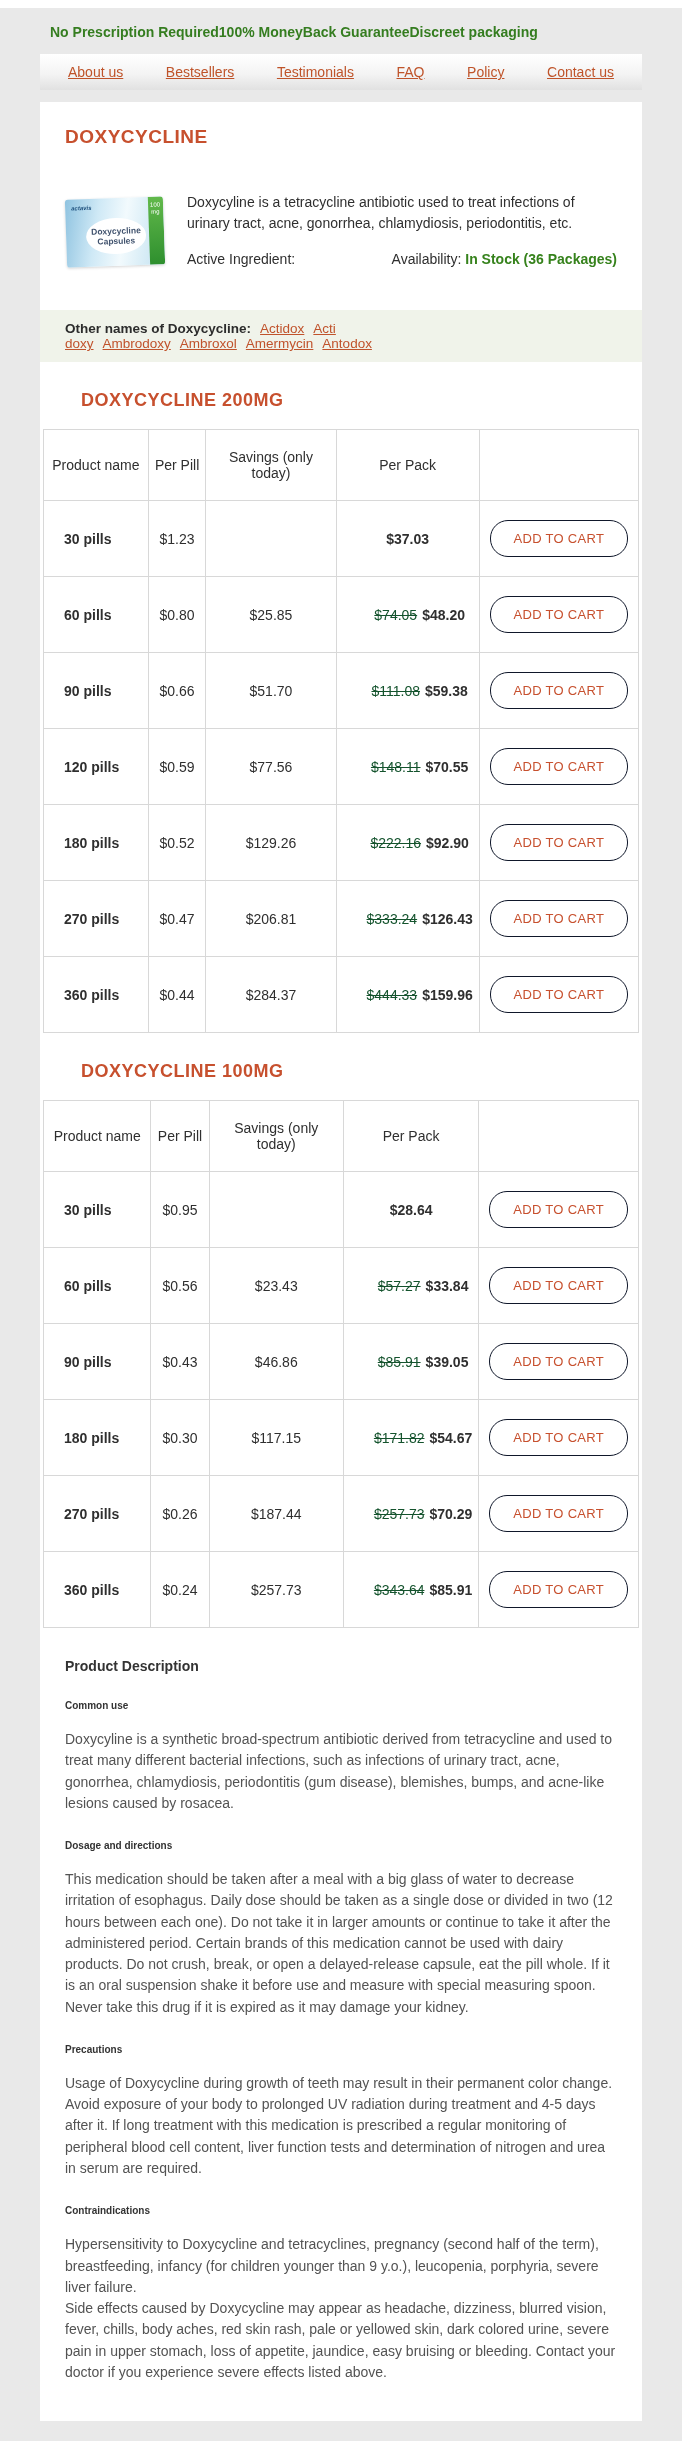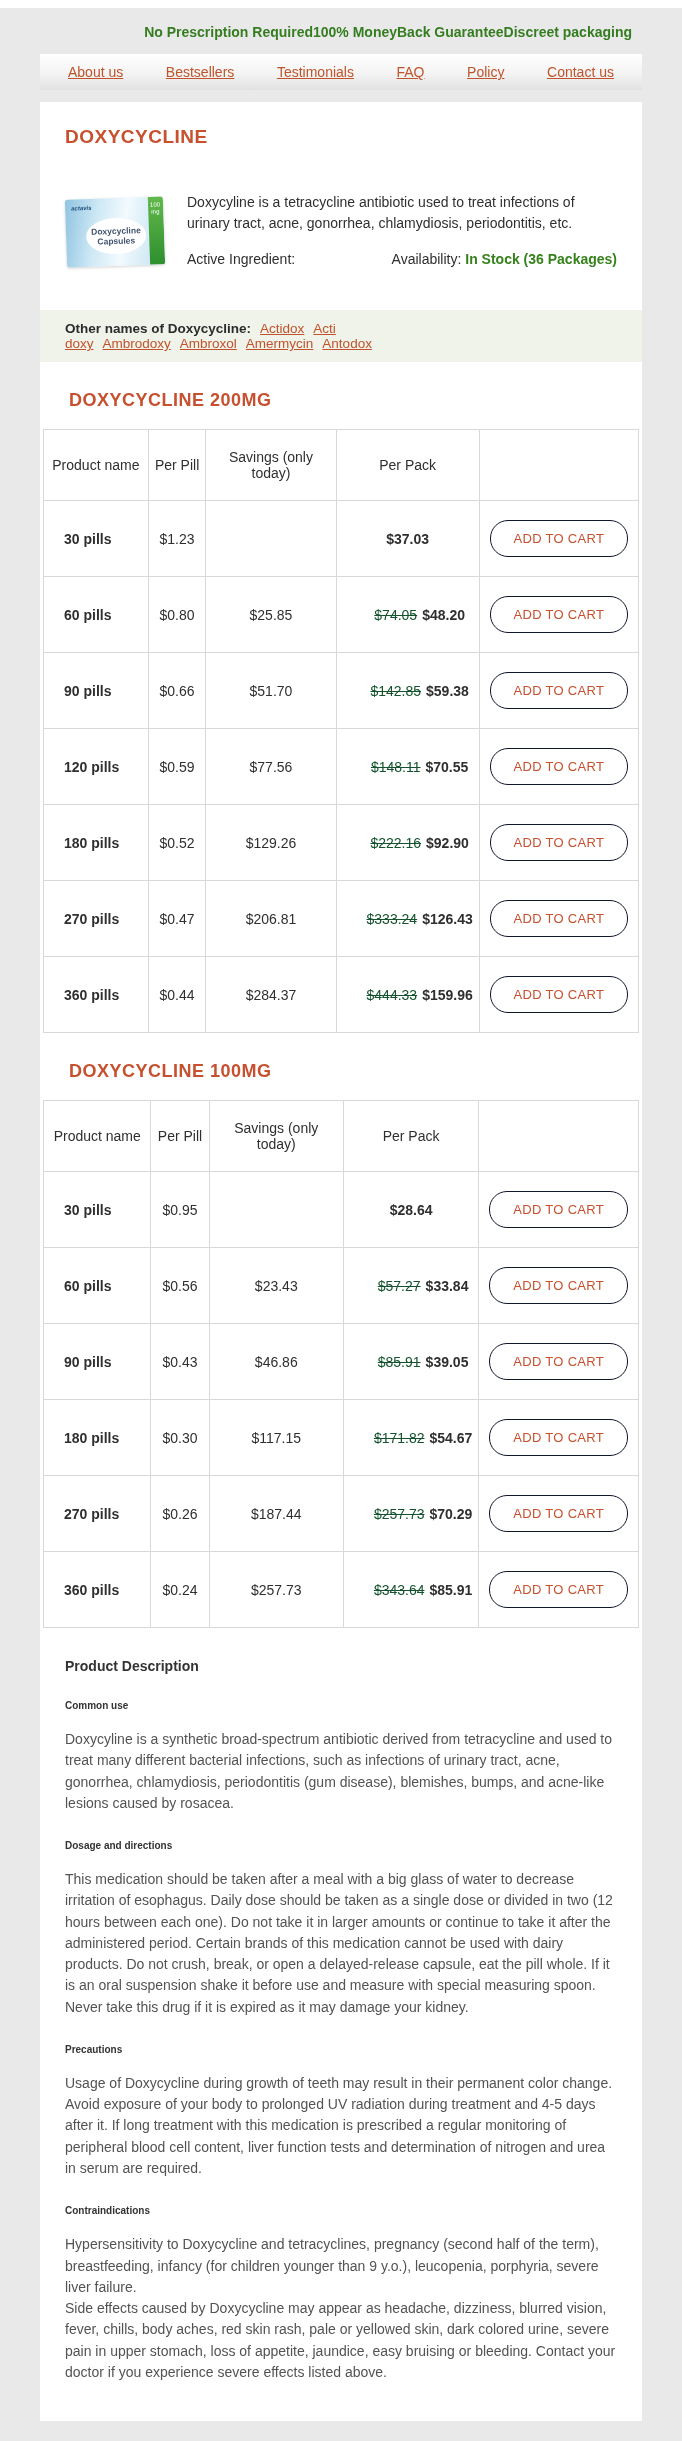--- a/index.html
+++ b/index.html
@@ -7,21 +7,21 @@
     background:#e9e9e9;
     font-family:"Liberation Sans", sans-serif;
     color:#2f2f2f;
     -webkit-font-smoothing:antialiased;
   }
   .shell{width:682px;margin:0 auto;}
   .top-white{height:8px;background:#ffffff;}
   
   .topbar{
     width:602px;margin:0 auto;
-    display:flex;justify-content:flex-end;align-items:center;
+    display:flex;justify-content:flex-start;align-items:center;
     padding:16px 10px 14px;box-sizing:border-box;
   }
   .topitem{color:#357d20;font-weight:bold;font-size:14px;}
   
   .nav{
     width:602px;margin:0 auto;height:36px;
     background:linear-gradient(#ffffff 0%,#f4f4f4 55%,#e1e1e1 100%);
     display:flex;justify-content:space-between;align-items:center;
     padding:0 28px;box-sizing:border-box;
   }
@@ -63,21 +63,21 @@
   
   .othernames{
     margin-top:36px;background:#f0f3ea;
     padding:11px 25px;font-size:13.5px;
   }
   .othernames b{color:#2c2c2c;}
   .othername{color:#c0532c;text-decoration:underline;margin-left:9px;}
   
   .section-heading{
     color:#c7502e;font-size:18px;font-weight:bold;letter-spacing:.5px;
-    margin:28px 0 18px;padding:0 29px;
+    margin:28px 0 18px;padding:0 41px;
   }
   .tablewrap{padding:0 3px;}
   table{width:100%;border-collapse:collapse;font-size:14px;color:#2f2f2f;}
   th,td{border:1px solid #d8d8d8;text-align:center;background:#ffffff;}
   th{font-weight:normal;padding:19px 6px;}
   td{padding:19px 6px;}
   .c-name{text-align:left;padding-left:20px;font-weight:bold;}
   .old{color:#14532d;text-decoration:line-through;margin-right:5px;margin-left:24px;}
   .old:empty{display:none;}
   .new{font-weight:bold;}
@@ -172,21 +172,21 @@
     <td class="c-name">60 pills</td>
     <td class="c-pill">$0.80</td>
     <td class="c-save">$25.85</td>
     <td class="c-pack"><span class="old">$74.05</span><span class="new">$48.20</span></td>
     <td class="c-btn"><button class="addcart">ADD TO CART</button></td>
   </tr>
                 <tr>
     <td class="c-name">90 pills</td>
     <td class="c-pill">$0.66</td>
     <td class="c-save">$51.70</td>
-    <td class="c-pack"><span class="old">$142.85</span><span class="new">$59.38</span></td>
+    <td class="c-pack"><span class="old">$111.08</span><span class="new">$59.38</span></td>
     <td class="c-btn"><button class="addcart">ADD TO CART</button></td>
   </tr>
                 <tr>
     <td class="c-name">120 pills</td>
     <td class="c-pill">$0.59</td>
     <td class="c-save">$77.56</td>
     <td class="c-pack"><span class="old">$148.11</span><span class="new">$70.55</span></td>
     <td class="c-btn"><button class="addcart">ADD TO CART</button></td>
   </tr>
                 <tr>

